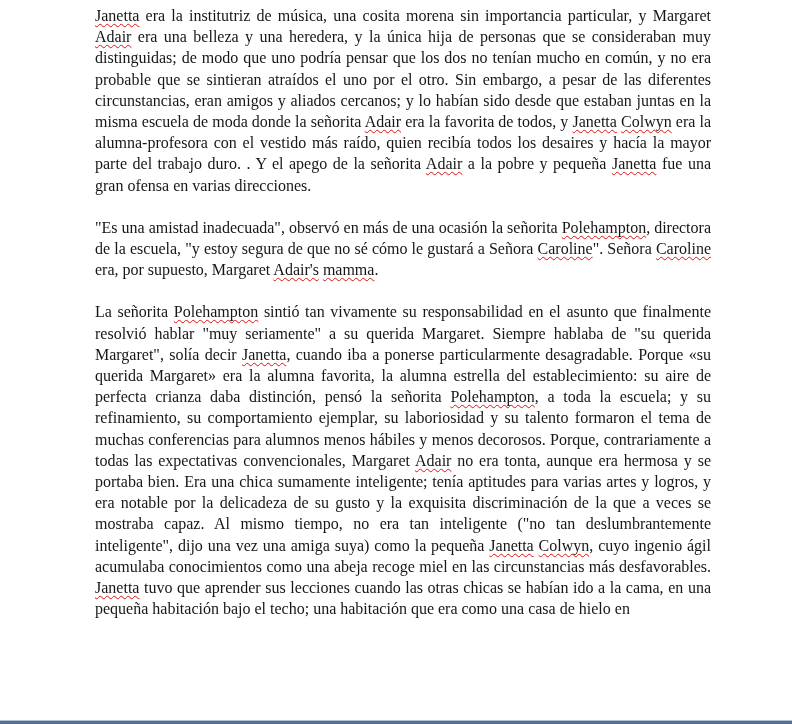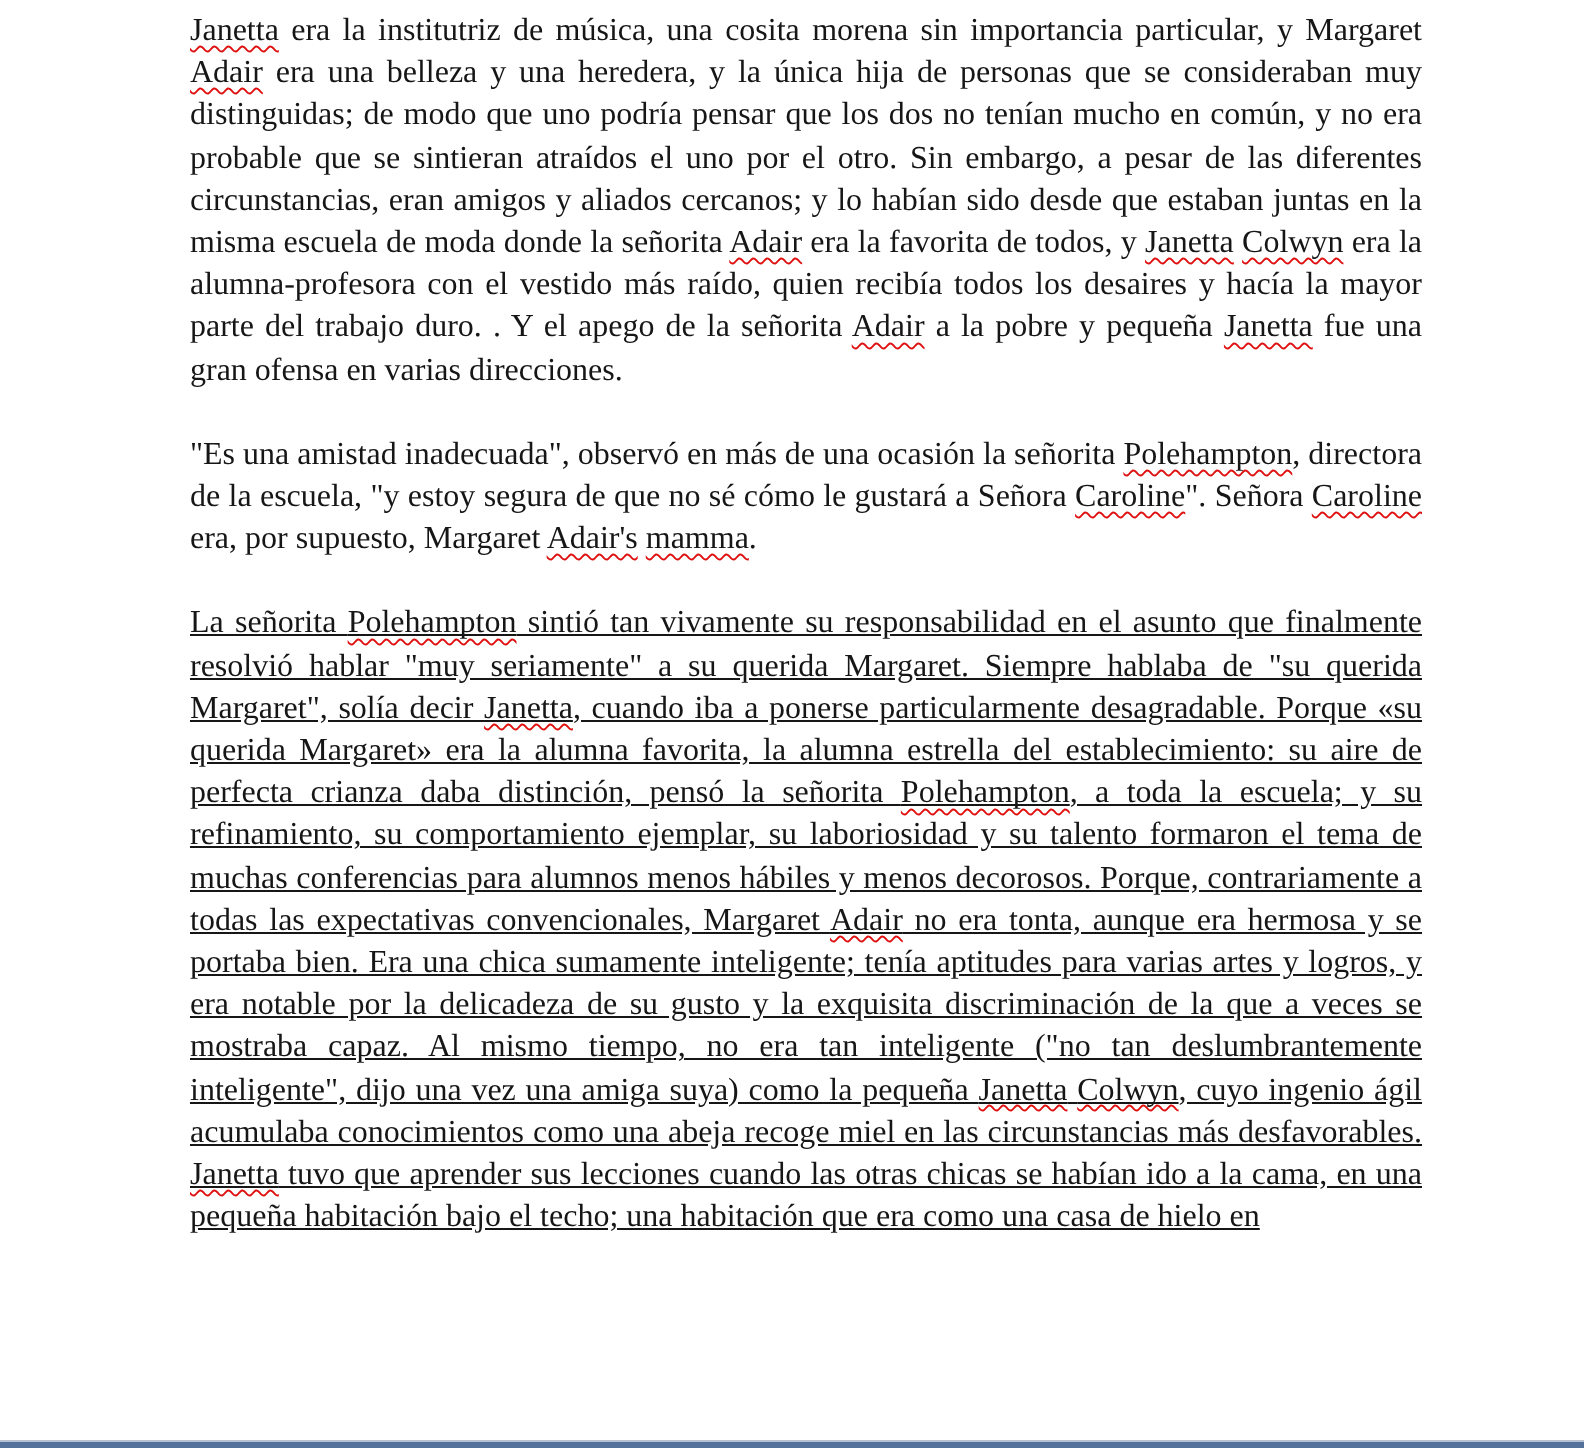--- a/index.html
+++ b/index.html
@@ -16,21 +16,21 @@
     font-family:"Liberation Serif","DejaVu Serif",serif;
   }
   .doc-page{
     position:absolute;left:95px;top:5px;width:616px;
     color:var(--ink);
     font-size:16px;line-height:21.2px;
     text-align:justify;
     cursor:text;
   }
   .para{margin:0 0 21px 0;padding:0;}
-  .para:last-child{margin-bottom:0;text-decoration:underline;}
+  .para:last-child{margin-bottom:0;}
   .mis{
     text-decoration:underline;
     text-decoration-style:wavy;
     text-decoration-color:var(--squiggle);
     text-decoration-thickness:1px;
     text-underline-offset:2px;
     text-decoration-skip-ink:none;
   }
   .window-bottom-edge{
     position:absolute;left:0;bottom:0;width:792px;height:4px;

